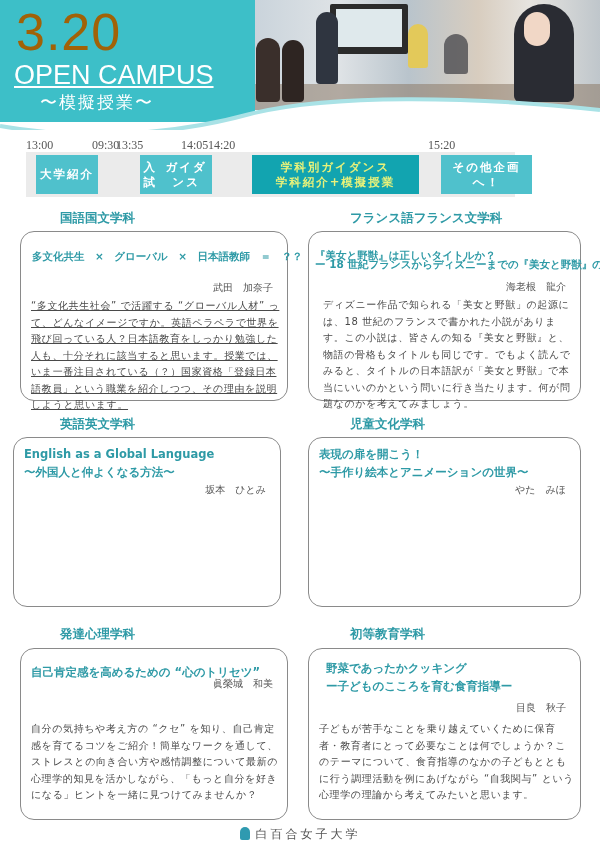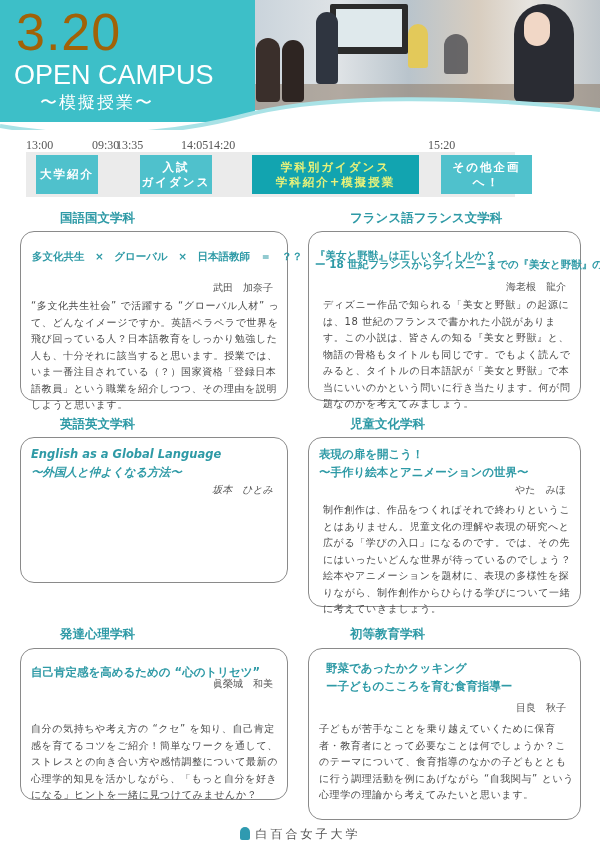--- a/index.html
+++ b/index.html
@@ -12,21 +12,21 @@
   .photo .p2{position:absolute;left:30px;top:40px;width:22px;height:62px;background:#2e2522;border-radius:11px 11px 4px 4px;}
   .photo .p3{position:absolute;left:64px;top:12px;width:22px;height:72px;background:#2f3540;border-radius:11px 11px 4px 4px;}
   .photo .p4{position:absolute;left:156px;top:24px;width:20px;height:44px;background:#e3c95a;border-radius:10px 10px 3px 3px;}
   .photo .p5{position:absolute;left:192px;top:34px;width:24px;height:40px;background:#3a3a40;border-radius:12px 12px 3px 3px;opacity:.7;}
   .photo .p6{position:absolute;left:262px;top:4px;width:60px;height:98px;background:#2a2c33;border-radius:30px 30px 6px 6px;}
   .photo .face{position:absolute;left:272px;top:12px;width:26px;height:34px;background:#f1d7c6;border-radius:13px;}
   .photo .desk{position:absolute;left:0;top:84px;width:348px;height:26px;background:#8c7a68;opacity:.55;}
   .teal{position:absolute;left:0;top:0;width:255px;height:122px;background:#3dbfc8;border-bottom-right-radius:0;}
   .wave{position:absolute;left:0;top:88px;width:600px;height:60px;}
   .h-date{position:absolute;left:16px;top:6px;font-family:"Liberation Sans",sans-serif;font-size:52px;color:#a16207;letter-spacing:1px;line-height:1;font-weight:300;}
-  .h-title{position:absolute;left:14px;top:62px;font-family:"Liberation Sans",sans-serif;font-size:27px;color:#fff;line-height:1;letter-spacing:0px;}
+  .h-title{position:absolute;left:14px;top:62px;font-family:"Liberation Sans",sans-serif;font-size:27px;color:#fff;line-height:1;letter-spacing:0px;text-decoration:underline;}
   .h-sub{position:absolute;left:40px;top:94px;font-size:17px;color:#fff;letter-spacing:2px;line-height:1;}
 
   .times{position:absolute;top:138px;font-family:"Liberation Serif",serif;font-size:12px;color:#555;}
   .band{position:absolute;left:26px;top:152px;width:489px;height:45px;background:#ebebeb;}
   .tbox{position:absolute;top:155px;height:39px;display:flex;align-items:center;justify-content:center;text-align:center;color:#fff;font-size:11.5px;font-weight:bold;letter-spacing:2px;line-height:1.25;background:#4fc1cc;}
   .tbox.main{background:#12a4b0;color:#e9f27a;}
 
   .sec-head{position:absolute;font-size:12.5px;font-weight:bold;color:#2e9aa6;padding-left:40px;}
   .card{position:absolute;border:1.5px solid #8a8a8a;border-radius:14px;background:#fff;box-sizing:border-box;}
   .c-title{position:absolute;font-size:11.5px;font-weight:bold;color:#2e9aa6;line-height:1.6;white-space:nowrap;}
@@ -64,65 +64,64 @@
   <span class="times" style="left:26px">13:00</span>
   <span class="times" style="left:92px">09:30</span>
   <span class="times" style="left:116px">13:35</span>
   <span class="times" style="left:181px">14:05</span>
   <span class="times" style="left:208px">14:20</span>
   <span class="times" style="left:428px">15:20</span>
   <div class="band"></div>
   <div class="tbox" style="left:36px;width:62px;">
     <span>大学紹介</span>
   </div>
-  <div class="tbox" style="left:140px;width:72px;flex-direction:column;">
+  <div class="tbox" style="left:140px;width:72px;flex-direction:row;">
     <span>入試</span>
     <span>ガイダンス</span>
   </div>
   <div class="tbox main" style="left:252px;width:167px;flex-direction:column;">
     <span>学科別ガイダンス</span>
     <span>学科紹介+模擬授業</span>
   </div>
   <div class="tbox" style="left:441px;width:91px;">
     <span>その他企画へ！</span>
   </div>
 </div>
 
 <div class="sec-head" style="left:20px;top:210px;">国語国文学科</div>
 <div class="card" style="left:20px;top:231px;width:268px;height:170px;">
   <div class="c-title" style="left:11px;top:16px;font-size:10.5px;">多文化共生　×　グローバル　×　日本語教師　＝　？？</div>
   <div class="c-author" style="top:49px;">武田　加奈子</div>
-  <div class="c-body" style="left:10px;top:66px;width:250px;">“多文化共生社会” で活躍する “グローバル人材” って、どんなイメージですか。英語ペラペラで世界を飛び回っている人？日本語教育をしっかり勉強した人も、十分それに該当すると思います。授業では、いま一番注目されている（？）国家資格「登録日本語教員」という職業を紹介しつつ、その理由を説明しようと思います。</div>
+  <div class="c-body" style="left:10px;top:66px;width:250px;text-decoration:underline;">“多文化共生社会” で活躍する “グローバル人材” って、どんなイメージですか。英語ペラペラで世界を飛び回っている人？日本語教育をしっかり勉強した人も、十分それに該当すると思います。授業では、いま一番注目されている（？）国家資格「登録日本語教員」という職業を紹介しつつ、その理由を説明しようと思います。</div>
 </div>
 
 <div class="sec-head" style="left:310px;top:210px;">フランス語フランス文学科</div>
 <div class="card" style="left:308px;top:231px;width:273px;height:170px;">
   <div class="c-title" style="left:6px;top:15px;font-size:10.5px;">『美女と野獣』は正しいタイトルか？</div>
   <div class="c-title" style="left:6px;top:24px;font-size:10.5px;">ー 18 世紀フランスからディズニーまでの『美女と野獣』の変遷 ー</div>
   <div class="c-author" style="top:48px;">海老根　龍介</div>
   <div class="c-body" style="left:14px;top:65px;width:248px;">ディズニー作品で知られる「美女と野獣」の起源には、18 世紀のフランスで書かれた小説があります。この小説は、皆さんの知る『美女と野獣』と、物語の骨格もタイトルも同じです。でもよく読んでみると、タイトルの日本語訳が「美女と野獣」で本当にいいのかという問いに行き当たります。何が問題なのかを考えてみましょう。</div>
 </div>
 
 <div class="sec-head" style="left:20px;top:416px;">英語英文学科</div>
-<div class="card" style="left:20px;top:437px;width:268px;height:146px;font-style:italic;">
+<div class="card" style="left:13px;top:437px;width:268px;height:170px;">
   <div class="c-title" style="left:10px;top:7px;">English as a Global Language</div>
   <div class="c-title" style="left:10px;top:25px;">〜外国人と仲よくなる方法〜</div>
   <div class="c-author" style="top:45px;">坂本　ひとみ</div>
 </div>
 
 <div class="sec-head" style="left:310px;top:416px;">児童文化学科</div>
 <div class="card" style="left:308px;top:437px;width:273px;height:170px;">
   <div class="c-title" style="left:10px;top:7px;">表現の扉を開こう！</div>
   <div class="c-title" style="left:10px;top:25px;">〜手作り絵本とアニメーションの世界〜</div>
   <div class="c-author" style="top:45px;">やた　みほ</div>
-  <div class="c-body" style="left:14px;top:64px;width:250px;">制作創作は、作品をつくればそれで終わりということはありません。児童文化の理解や表現の研究へと広がる「学びの入口」になるのです。では、その先にはいったいどんな世界が待っているのでしょう？ 絵本やアニメーションを題材に、表現の多様性を探りながら、制作創作からひらける学びについて一緒に考えていきましょう。</div>
 </div>
 
 <div class="sec-head" style="left:20px;top:626px;">発達心理学科</div>
-<div class="card" style="left:20px;top:648px;width:268px;height:152px;">
+<div class="card" style="left:20px;top:648px;width:268px;height:172px;">
   <div class="c-title" style="left:10px;top:14px;">自己肯定感を高めるための “心のトリセツ”</div>
   <div class="c-author" style="top:28px;">眞榮城　和美</div>
   <div class="c-body" style="left:10px;top:72px;width:250px;">自分の気持ちや考え方の “クセ” を知り、自己肯定感を育てるコツをご紹介！簡単なワークを通して、ストレスとの向き合い方や感情調整について最新の心理学的知見を活かしながら、「もっと自分を好きになる」ヒントを一緒に見つけてみませんか？</div>
 </div>
 
 <div class="sec-head" style="left:310px;top:626px;">初等教育学科</div>
 <div class="card" style="left:308px;top:648px;width:273px;height:172px;">
   <div class="c-title" style="left:17px;top:10px;">野菜であったかクッキング</div>
   <div class="c-title" style="left:17px;top:28px;">ー子どものこころを育む食育指導ー</div>
   <div class="c-author" style="top:52px;">目良　秋子</div>

